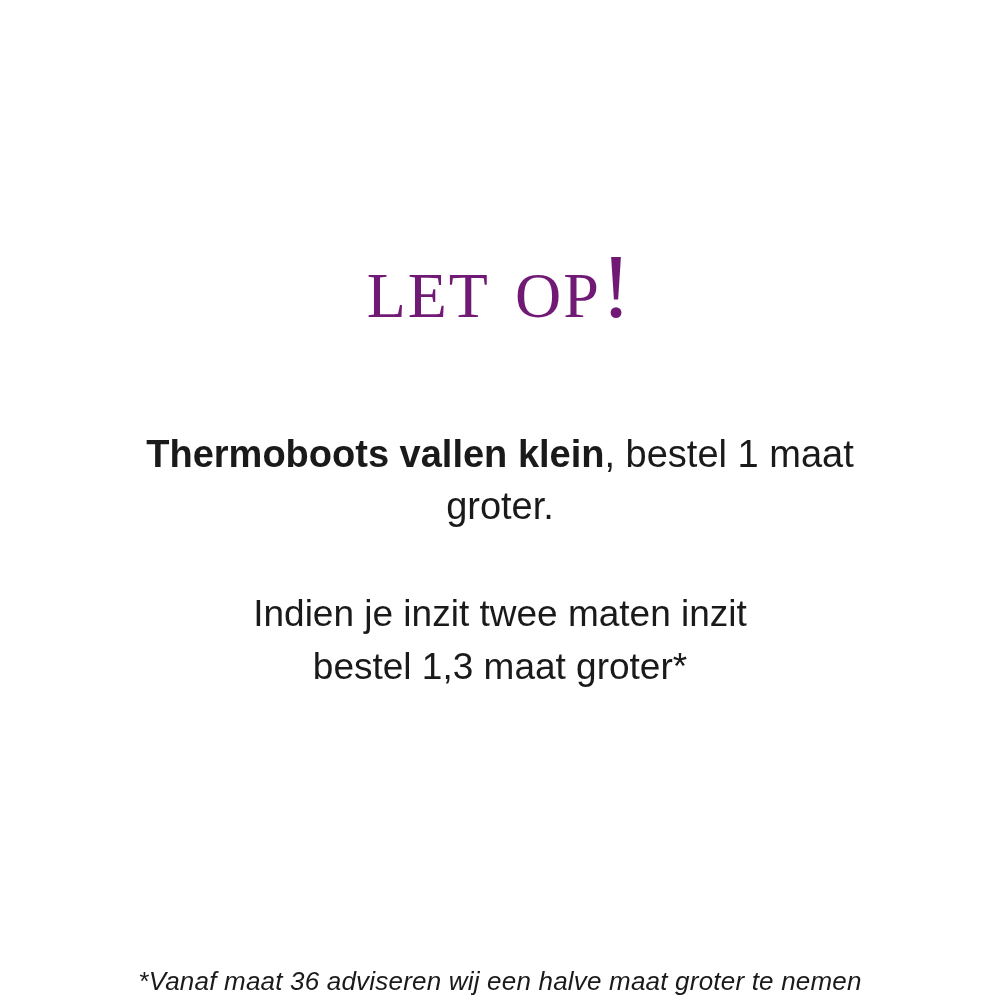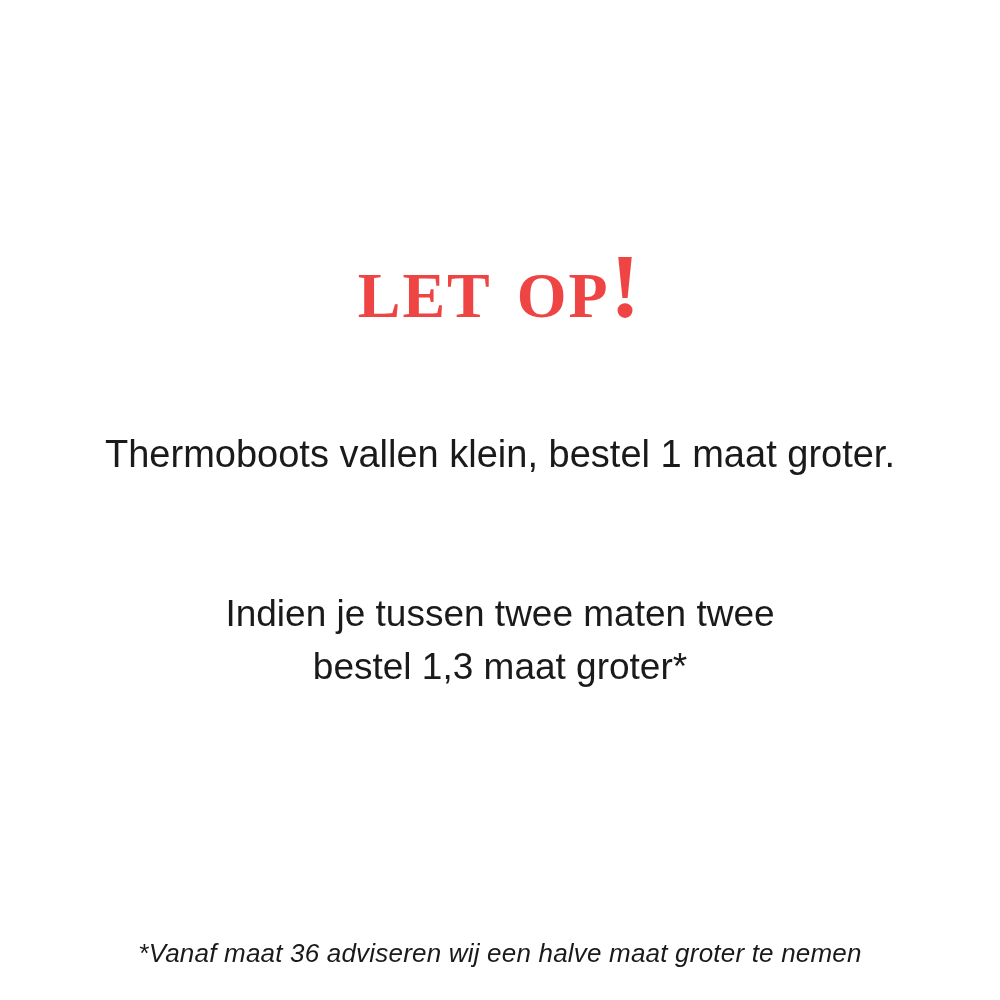--- a/index.html
+++ b/index.html
@@ -24,68 +24,68 @@
   .headline {
     position: absolute;
     top: 240px;
     left: 0;
     width: 1000px;
     text-align: center;
     font-family: "Liberation Serif", serif;
     font-size: 92px;
     line-height: 1.0;
     letter-spacing: 2px;
-    color: #ef4444;
-    font-weight: 700;
+    color: #701a75;
+    font-weight: 400;
     font-variant: small-caps;
     text-transform: lowercase;
   }
   .body-block {
     position: absolute;
     left: 100px;
     width: 800px;
     text-align: center;
     color: #1a1a1a;
   }
   .block-1 {
     top: 428px;
     font-size: 38px;
     line-height: 1.38;
   }
   .block-1 .strong {
-    font-weight: 400;
+    font-weight: 700;
   }
   .block-2 {
     top: 588px;
     font-size: 37px;
     line-height: 1.42;
   }
   .footnote {
     position: absolute;
     left: 0;
-    top: 938px;
+    top: 966px;
     width: 1000px;
     text-align: center;
     font-style: italic;
     font-size: 26px;
     color: #1a1a1a;
     letter-spacing: 0.2px;
   }
 </style>
 </head>
 <body>
 
 <div class="poster">
 
   <div class="headline">Let op!</div>
 
   <div class="body-block block-1">
     <span class="strong">Thermoboots vallen klein</span><span>, bestel 1 maat groter.</span>
   </div>
 
   <div class="body-block block-2">
-    <div>Indien je tussen twee maten twee</div>
+    <div>Indien je inzit twee maten inzit</div>
     <div>bestel 1,3 maat groter*</div>
   </div>
 
   <div class="footnote">*Vanaf maat 36 adviseren wij een halve maat groter te nemen</div>
 
 </div>
 
 </body></html>

